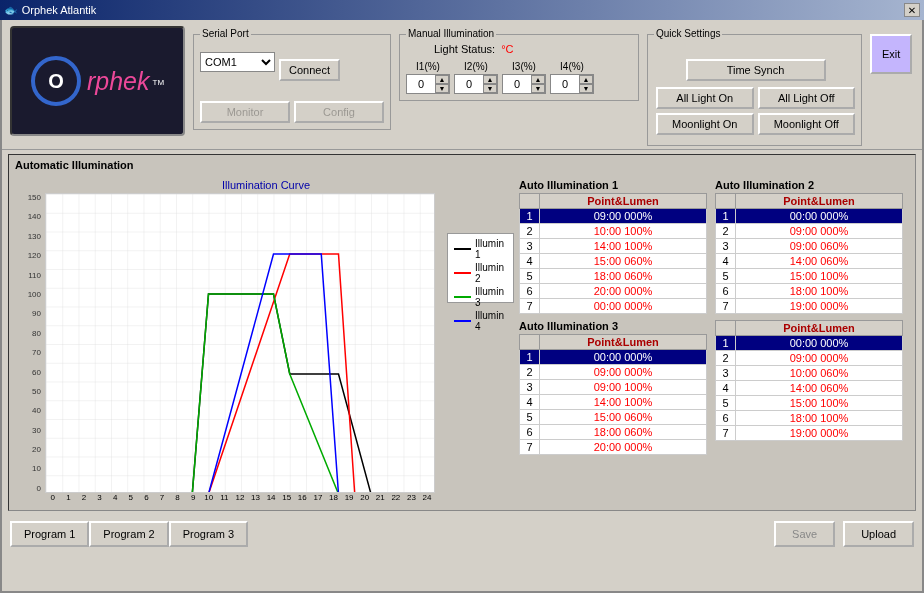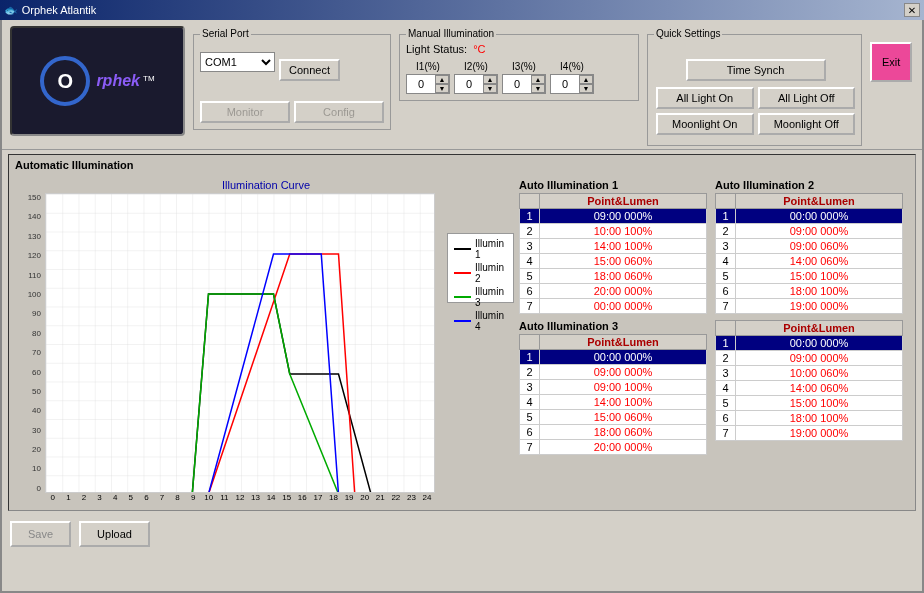--- a/index.html
+++ b/index.html
@@ -91,20 +91,21 @@
       height: 22px;
       margin-top: 16px;
     }
     .btn-small { width: 90px; }
     
     .light-status-row {
       display: flex;
       align-items: center;
       gap: 6px;
       margin-bottom: 6px;
+      margin-left: 28px;
     }
     
     .illum-inputs {
       display: flex;
       gap: 4px;
     }
     .illum-col { display: flex; flex-direction: column; align-items: center; gap: 2px; }
     .illum-header { font-size: 10px; }
     .spinner-wrapper {
       display: flex;
@@ -143,27 +144,26 @@
       background: #d4d0c8;
       border: 2px outset #fff;
       padding: 2px 6px;
       cursor: pointer;
       font-size: 11px;
       height: 22px;
       flex: 1;
     }
     
     .exit-btn {
-      background: #ec4899;
+      background: #c4b5fd;
       border: 2px outset #fff;
       padding: 2px 10px;
       cursor: pointer;
       font-size: 11px;
       height: 40px;
-      margin-top: 8px;
       align-self: flex-start;
     }
     .auto-illum-title {
       font-weight: bold;
       font-size: 11px;
       margin-bottom: 4px;
     }
     
     .content-area {
       display: flex;
@@ -309,21 +309,21 @@
 
 <div class="main-window">
 
   <div class="top-bar">
 
     <div class="logo-area">
       <div class="logo-circle">
         <span class="logo-inner">O</span>
       </div>
       <div>
-        <span style="color:#8b5cf6;font-size:16px;font-weight:bold;font-style:italic;">rphek</span>
+        <span style="color:#ec4899;font-size:25px;font-weight:normal;font-style:italic;">rphek</span>
         <span style="color:white;font-size:8px;vertical-align:super;">TM</span>
       </div>
     </div>
 
     <div style="margin-top:8px;">
       <div class="group-border">
         <span class="group-title">Serial Port</span>
         <div class="serial-row">
           <select>
             <option>COM1</option>
@@ -722,19 +722,24 @@
               </table>
             </div>
           </div>
 
         </div>
       </div>
     </div>
   </div>
 
   <div class="bottom-bar">
+    <div class="program-btns">
+      <button class="prog-btn">Program 1</button>
+      <button class="prog-btn">Program 2</button>
+      <button class="prog-btn">Program 3</button>
+    </div>
     <div class="action-btns">
       <button class="action-btn" disabled="">Save</button>
       <button class="action-btn">Upload</button>
     </div>
   </div>
 
 </div>
 
 </body></html>

